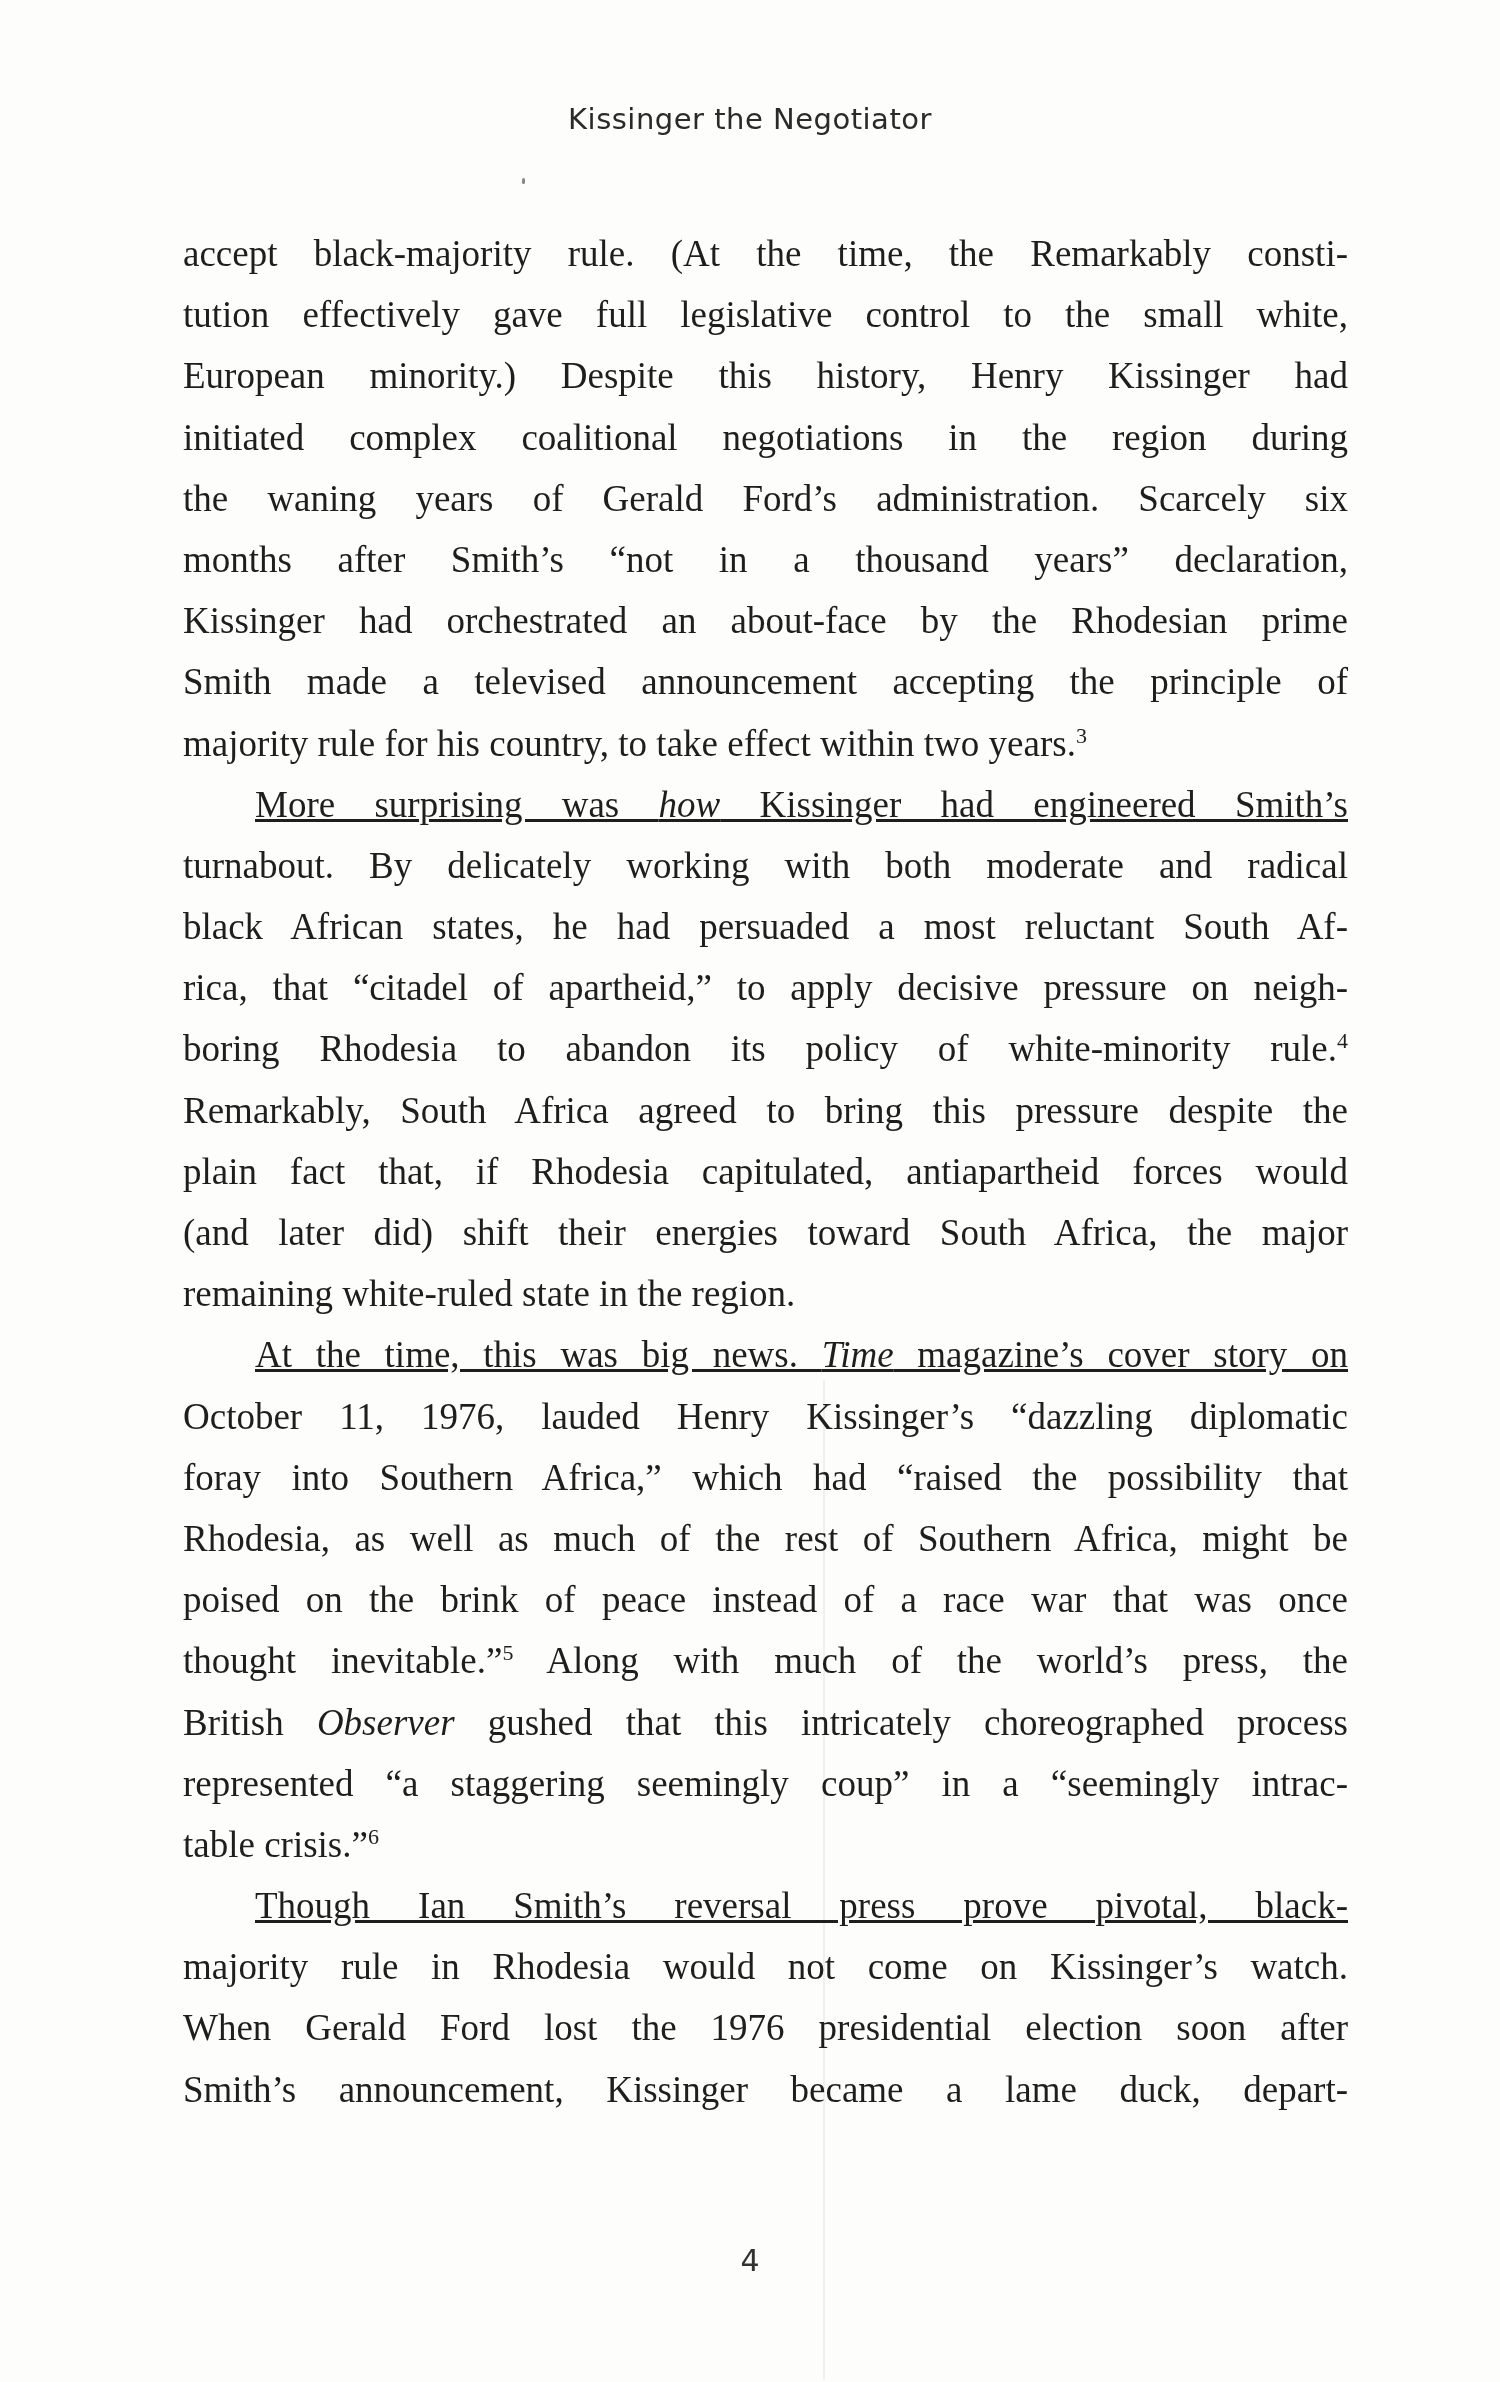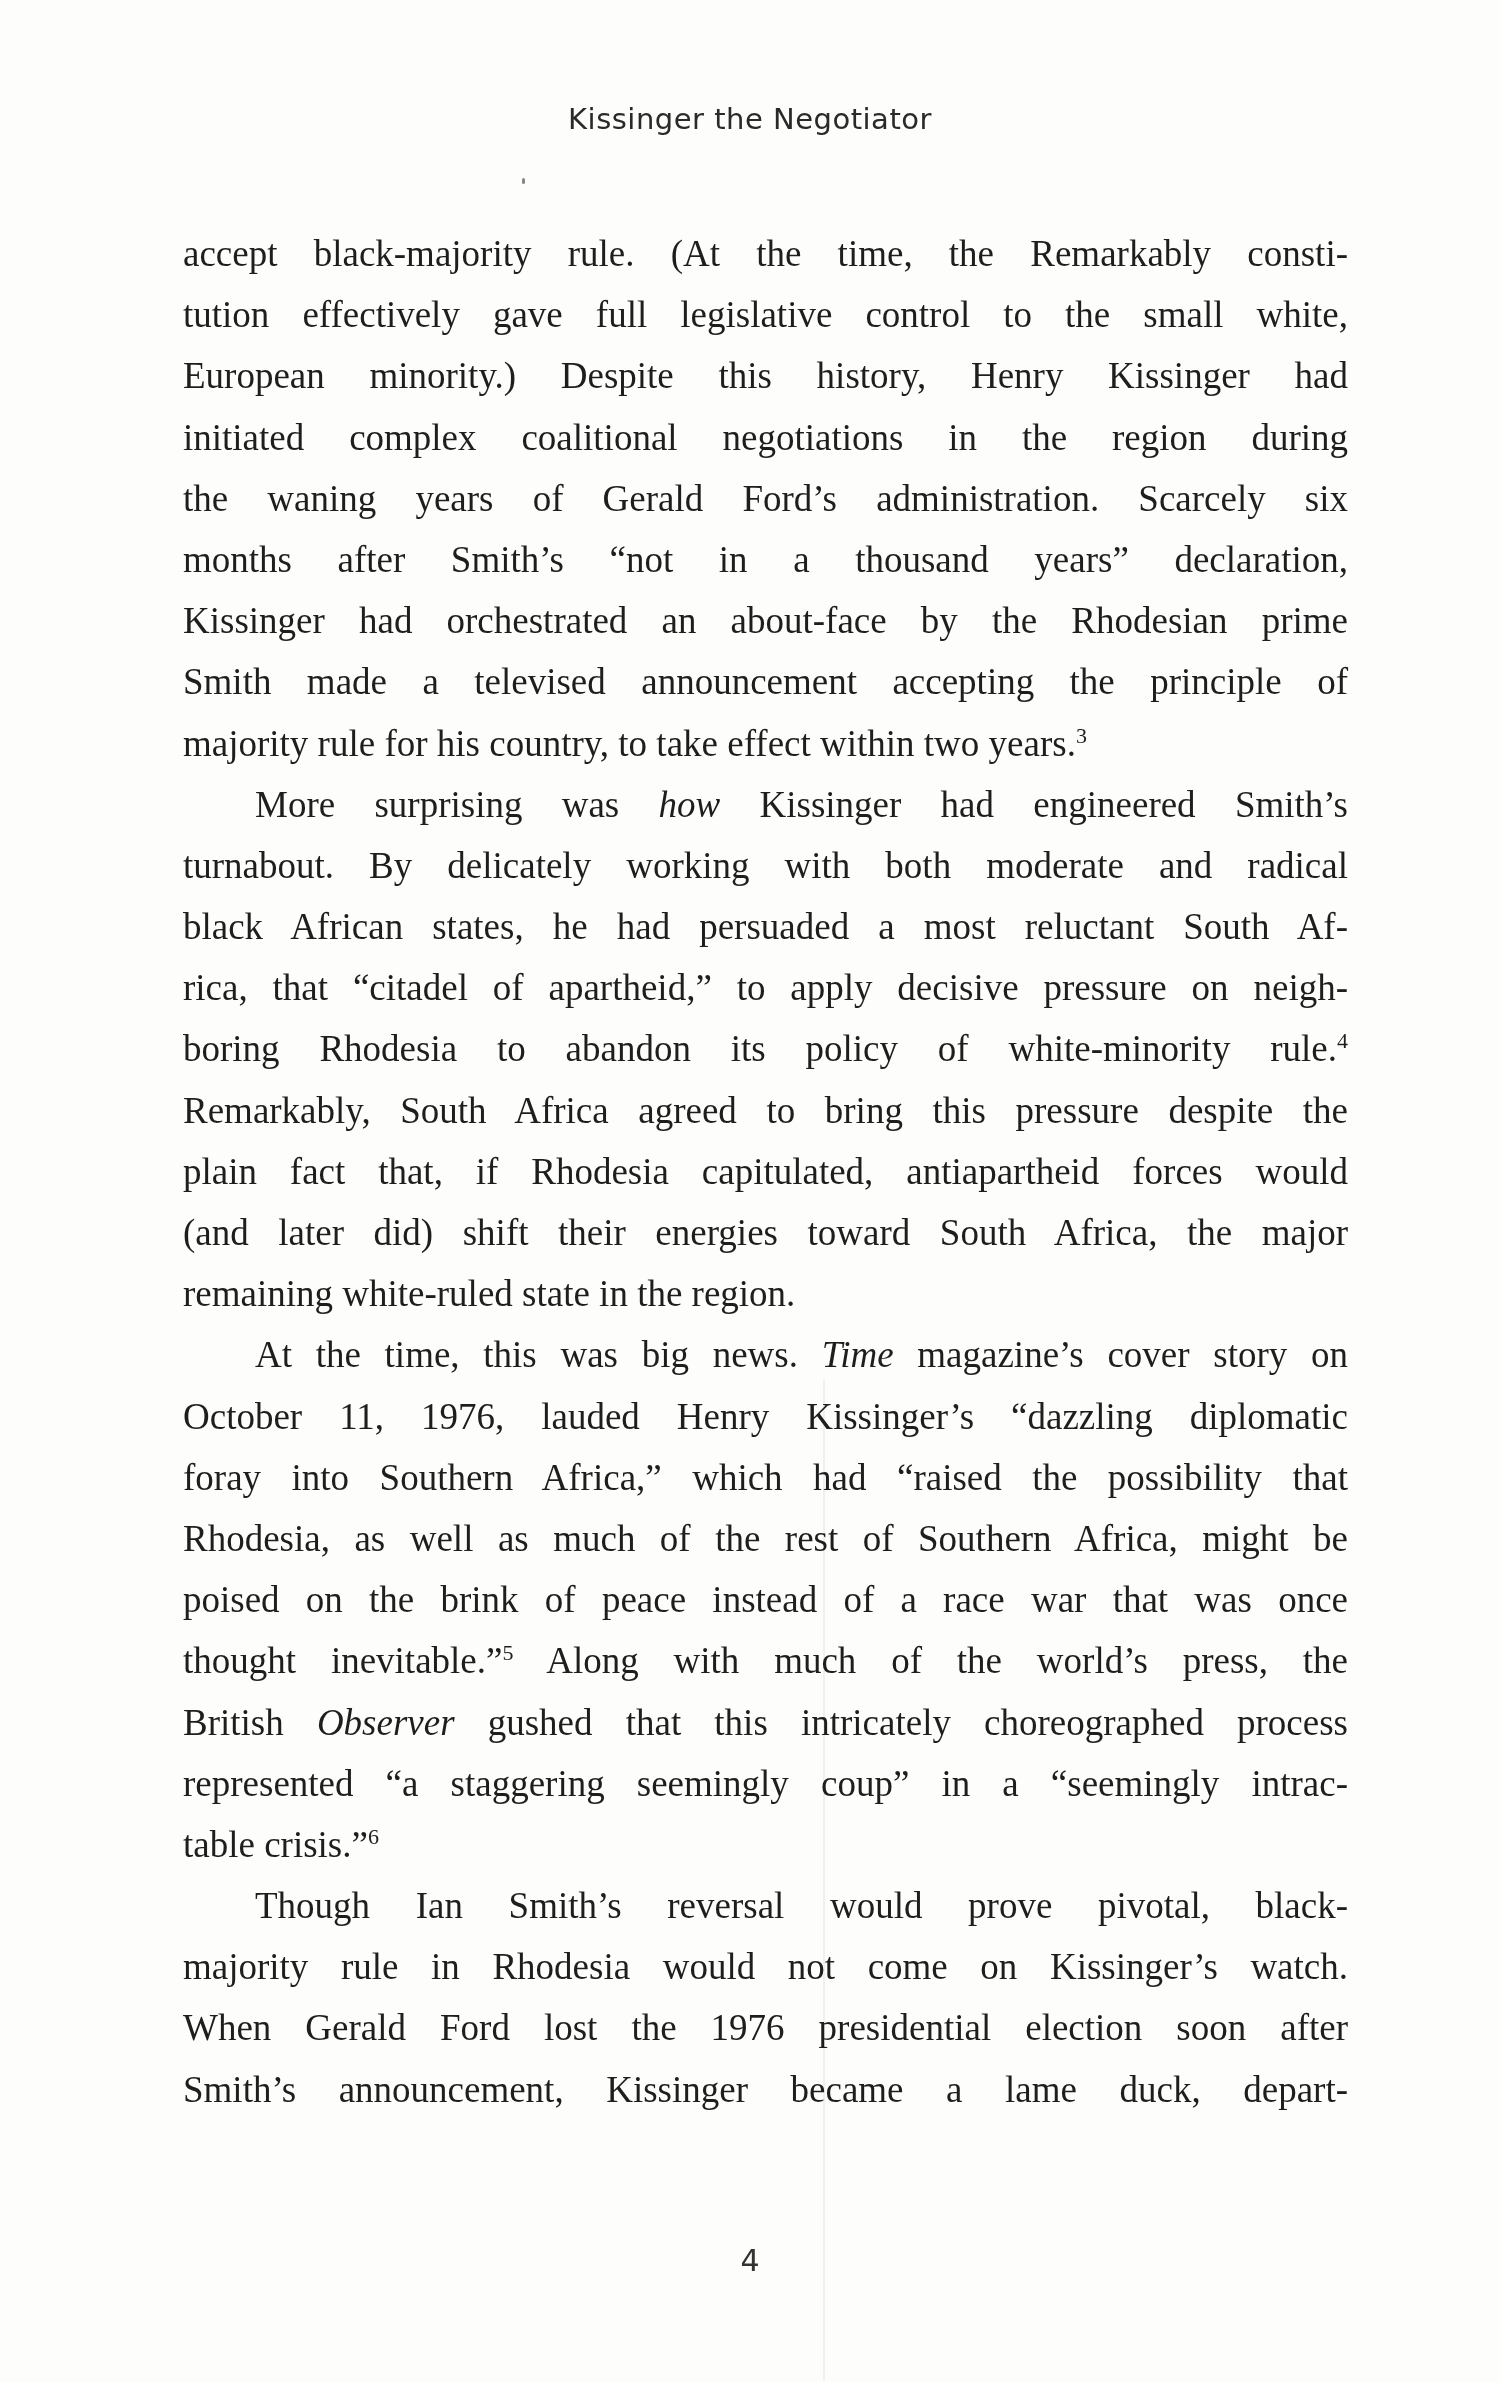--- a/index.html
+++ b/index.html
@@ -4,21 +4,21 @@
 <style>
   html, body { margin:0; padding:0; }
   body { width:1500px; height:2382px; background:#fdfdfb; position:relative; overflow:hidden; }
   .running-head { position:absolute; top:102px; left:0; width:1500px; text-align:center;
     font-family:"DejaVu Sans", sans-serif; font-size:29px; color:#2a2a2a; letter-spacing:0.5px; }
   .speck { position:absolute; left:522px; top:178px; width:3px; height:6px; background:#888; border-radius:2px; }
   .body-text { position:absolute; top:223px; left:183px; width:1165px;
     font-family:"Liberation Serif", serif; font-size:37px; color:#1e1e1e; }
   .line { height:61.2px; line-height:61.2px; white-space:nowrap; text-align:justify; text-align-last:justify; overflow:visible; }
   .line.last { text-align-last:left; }
-  .line.indent { padding-left:72px; }
+  .line.indent { padding-left:72px;text-decoration:underline; }
   em { font-style:italic; }
   sup { font-size:22px; line-height:0; vertical-align:super; }
   .page-number { position:absolute; top:2243px; left:0; width:1500px; text-align:center;
     font-family:"DejaVu Sans", sans-serif; font-size:30px; color:#333; }
   .scanline { position:absolute; width:2px; background:#d8d8d8; }
 </style>
 </head>
 <body>
 
 <div class="running-head">Kissinger the Negotiator</div>
@@ -46,19 +46,19 @@
   <div class="line last"><span>remaining white-ruled state in the region.</span></div>
   <div class="line indent"><span>At the time, this was big news. </span><em>Time</em><span> magazine’s cover story on</span></div>
   <div class="line"><span>October 11, 1976, lauded Henry Kissinger’s “dazzling diplomatic</span></div>
   <div class="line"><span>foray into Southern Africa,” which had “raised the possibility that</span></div>
   <div class="line"><span>Rhodesia, as well as much of the rest of Southern Africa, might be</span></div>
   <div class="line"><span>poised on the brink of peace instead of a race war that was once</span></div>
   <div class="line"><span>thought inevitable.”</span><sup>5</sup><span> Along with much of the world’s press, the</span></div>
   <div class="line"><span>British </span><em>Observer</em><span> gushed that this intricately choreographed process</span></div>
   <div class="line"><span>represented “a staggering seemingly coup” in a “seemingly intrac-</span></div>
   <div class="line last"><span>table crisis.”</span><sup>6</sup></div>
-  <div class="line indent"><span>Though Ian Smith’s reversal would prove pivotal, black-</span></div>
+  <div class="line indent"><span>Though Ian Smith’s reversal press prove pivotal, black-</span></div>
   <div class="line"><span>majority rule in Rhodesia would not come on Kissinger’s watch.</span></div>
   <div class="line"><span>When Gerald Ford lost the 1976 presidential election soon after</span></div>
   <div class="line"><span>Smith’s announcement, Kissinger became a lame duck, depart-</span></div>
 </div>
 
 <div class="page-number">4</div>
 
 </body></html>

